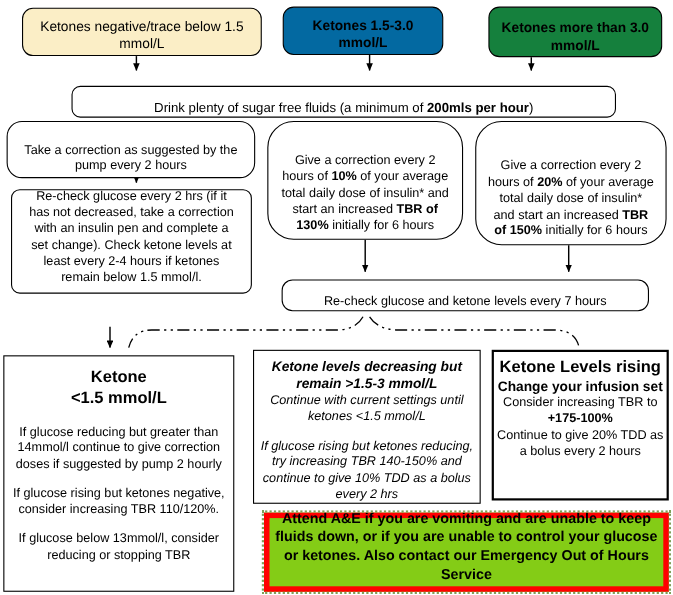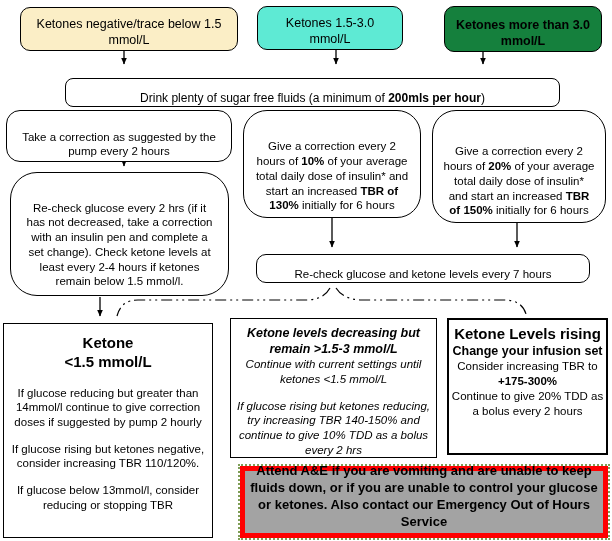--- a/index.html
+++ b/index.html
@@ -23,22 +23,22 @@
 
   #fluids { left:65px; top:78px; width:495px; height:29px; border-radius:8px;
             font-size:12px; border-width:1.4px; }
 
   #take-correction { left:6px; top:110px; width:226px; height:52px;
     border-radius:14px; font-size:11.5px; padding:2px 10px; }
   #give-10 { left:243px; top:110px; width:178px; height:108px;
     border-radius:24px; font-size:11.5px; padding:4px 10px; }
   #give-20 { left:432px; top:110px; width:174px; height:113px;
     border-radius:24px; font-size:11.5px; padding:4px 10px; }
-  #recheck-glucose { left:10px; top:172px; width:219px; height:124px;
-    border-radius:27px; font-size:11.5px; padding:6px 12px; }
+  #recheck-glucose { left:10px; top:172px; width:219px; height:95px;
+    border-radius:8px; font-size:11.5px; padding:6px 12px; }
   #recheck-both { left:256px; top:254px; width:334px; height:29px;
     border-radius:10px; font-size:11.5px; }
 
   .outcome { display:block; }
   .o-title { font-weight:bold; font-size:15px; line-height:1.25; }
   .o-sub   { font-weight:bold; font-size:12.5px; line-height:1.25; }
   .o-body  { font-size:11.5px; }
 
   #outcome-low { left:3px; top:323px; width:210px; height:215px; padding:10px 6px 0; }
   #outcome-low .o-body { margin-top:14px; }
@@ -78,21 +78,21 @@
     </g>
     <g stroke="#000" stroke-width="1.2" fill="none" stroke-dasharray="11 4 2 4 2 4">
       <path d="M330 288 Q324 299 308 300 L138 300 Q121 300 117 316"></path>
       <path d="M336 288 Q343 299 360 300 L504 300 Q522 300 526 314"></path>
     </g>
   </svg>
 
   <div class="bx top-box" id="top-a" style="background-color: rgb(251, 238, 198);">
     <span>Ketones negative/trace below 1.5 mmol/L</span>
   </div>
-  <div class="bx top-box" id="top-b" style="background-color: #5eead4;">
+  <div class="bx top-box" id="top-b" style="background-color: #0369a1; font-weight: bold;">
     <span>Ketones 1.5-3.0 mmol/L</span>
   </div>
   <div class="bx top-box" id="top-c" style="background-color: #15803d;">
     <span>Ketones more than 3.0 mmol/L</span>
   </div>
 
   <div class="bx" id="fluids">
     <div>
         <div class="para"><span>Drink plenty of sugar free fluids (a minimum of </span><span class="b">200mls per hour</span><span>)</span></div>
       </div>
@@ -142,22 +142,22 @@
     <div class="o-body">
         <div class="para"><span>Continue with current settings until ketones &lt;1.5 mmol/L</span></div>
         <div class="para"><span>If glucose rising but ketones reducing, try increasing TBR 140-150% and continue to give 10% TDD as a bolus every 2 hrs</span></div>
       </div>
   </div>
 
   <div class="bx outcome" id="outcome-ris">
     <div class="o-title">Ketone Levels rising</div>
     <div class="o-sub">Change your infusion set</div>
     <div class="o-body tight">
-        <div class="para"><span>Consider increasing TBR to </span><span class="b">+175-300%</span></div>
+        <div class="para"><span>Consider increasing TBR to </span><span class="b">+175-100%</span></div>
         <div class="para"><span>Continue to give 20% TDD as a bolus every 2 hours</span></div>
       </div>
   </div>
 
-  <div class="bx" id="warning-box" style="background-color: #a3a3a3;">
+  <div class="bx" id="warning-box" style="background-color: #84cc16;">
     <span>Attend A&amp;E if you are vomiting and are unable to keep fluids down, or if you are unable to control your glucose or ketones. Also contact our Emergency Out of Hours Service</span>
   </div>
 
 </div>
 
 </body></html>

